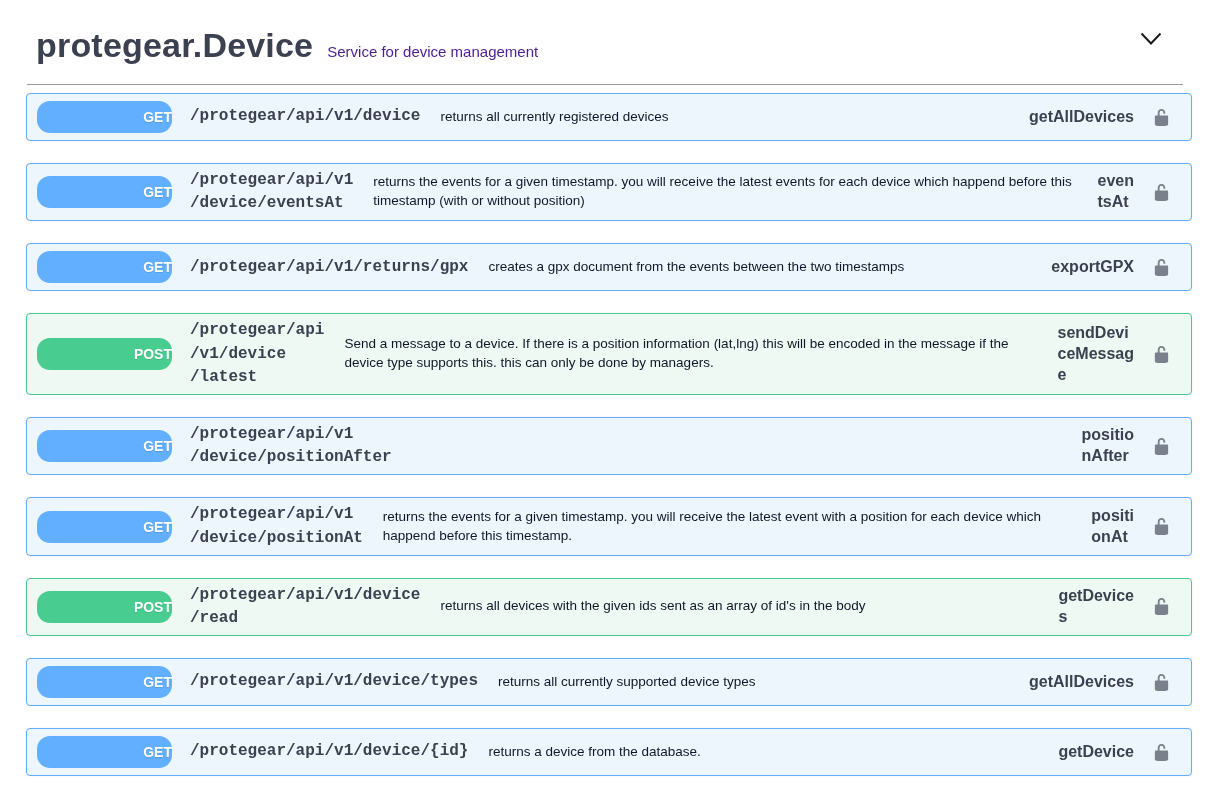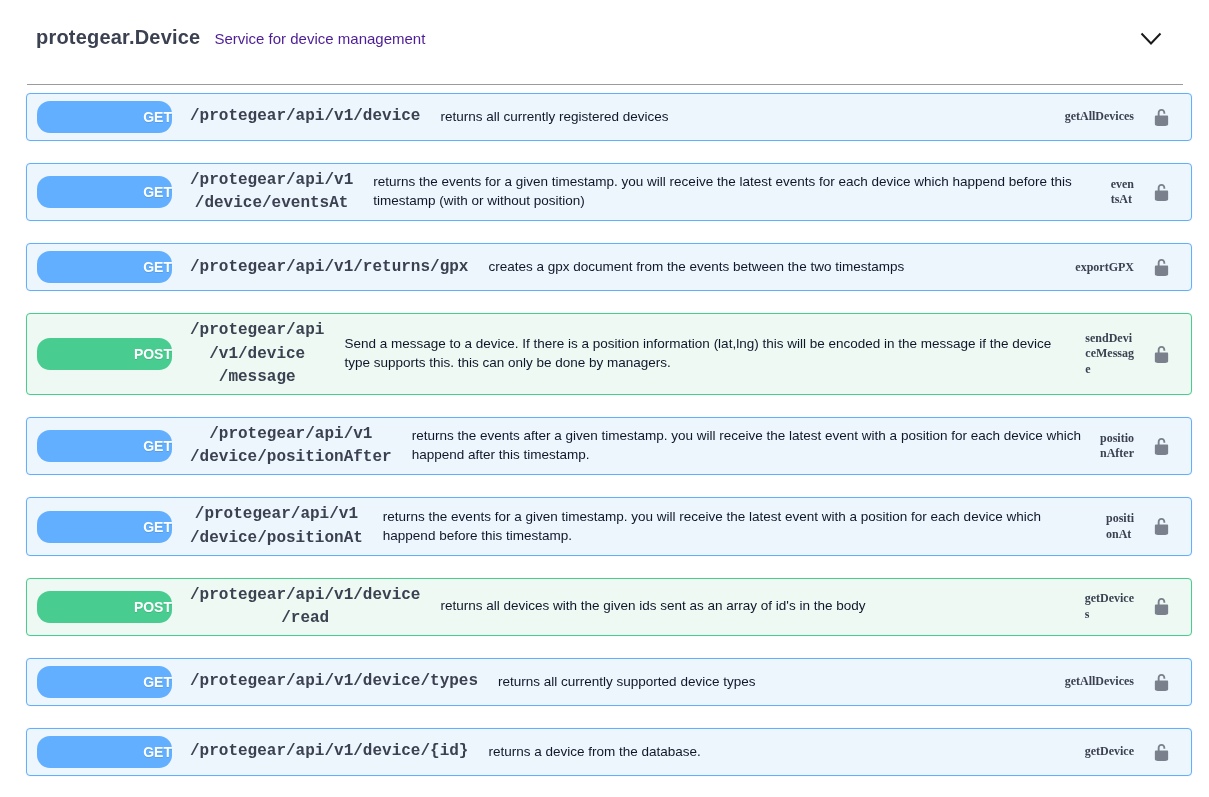--- a/index.html
+++ b/index.html
@@ -3,21 +3,21 @@
 <meta charset="utf-8">
 <style>
   * { margin:0; padding:0; box-sizing:border-box; }
   html,body { width:1209px; height:797px; overflow:hidden; background:#ffffff;
               font-family:"Liberation Sans", sans-serif; color:#3b4151; }
 
   .page { position:relative; width:1209px; height:797px; }
 
   
   .svc-header { position:relative; height:84px; padding:26px 0 0 36px; }
-  .svc-title { font-size:20px; font-weight:700; color:#3b4151; letter-spacing:0.2px; }
+  .svc-title { font-size:34px; font-weight:700; color:#3b4151; letter-spacing:0.2px; }
   .svc-sub   { font-size:15px; font-weight:400; color:#4c1d95; margin-left:14px; }
   .collapse-btn { position:absolute; top:30px; right:45px; background:none; border:none;
                   cursor:pointer; padding:2px; }
   .rule { margin-left:27px; width:1156px; border-bottom:1px solid #9b9b9b; }
 
   
   .operations { margin:8px 17px 0 26px; }
   .opblock { display:flex; align-items:center; border:1px solid; border-radius:4px;
              margin-bottom:22px; min-height:48px; padding:5px 20px 5px 10px;
              box-shadow:0 0 2px rgba(0,0,0,.08); cursor:pointer; }
@@ -25,24 +25,24 @@
   .opblock.post { border-color:#49cc90; background:#edf9f2; }
 
   .method { width:135px; min-width:135px; height:32px; border:none; border-radius:13px;
             color:#ffffff; font-family:"Liberation Sans", sans-serif;
             font-size:14px; font-weight:700; text-align:right; cursor:pointer;
             text-shadow:0 1px 0 rgba(0,0,0,.1); }
   .opblock.get  .method { background:#61affe; }
   .opblock.post .method { background:#49cc90; }
 
   .path { font-family:"Liberation Mono", monospace; font-size:16px; font-weight:700;
-          line-height:1.45; color:#3b4151; margin-left:18px; white-space:pre-line;text-align:center; }
+          line-height:1.45; color:#3b4151; margin-left:18px; white-space:pre-line; }
   .desc { flex:1; font-size:13.5px; line-height:1.4; color:#0f172a;
           margin-left:20px; padding-right:14px; }
-  .opid { font-family:Liberation Serif, serif; font-size:12px; font-weight:700;
+  .opid { font-family:Liberation Sans, sans-serif; font-size:16px; font-weight:700;
           line-height:1.3; color:#3b4151; white-space:pre-line; margin-left:auto;
           text-align:left; }
   .lock-btn { background:none; border:none; padding:0; margin-left:18px; cursor:pointer;
               display:flex; align-items:center; }
   .lock-btn svg { transform:scaleX(-1); }
 </style>
 </head>
 <body>
 
 <div class="page">
@@ -99,38 +99,37 @@
         <svg width="19" height="19" viewBox="0 0 20 20" style="transform:scaleX(-1);">
           <path fill="#7b818c" d="M15.8 8H14V5.6C14 2.703 12.665 1 10 1 7.334 1 6 2.703 6 5.6V6h2v-.801C8 3.754 8.797 3 10 3c1.203 0 2 .754 2 2.199V8H4c-.553 0-1 .646-1 1.199V17c0 .549.428 1.139.951 1.307l1.197.387C5.672 18.861 6.55 19 7.1 19h5.8c.549 0 1.428-.139 1.951-.307l1.196-.387c.524-.167.953-.757.953-1.306V9.199C17 8.646 16.352 8 15.8 8z"></path>
         </svg>
       </span>
     </button>
   </div>
       <div class="opblock post" style="border-color: rgb(73, 204, 144); background: rgb(237, 249, 242);">
     <button class="method" style="background: rgb(73, 204, 144);">POST</button>
     <span class="path">/protegear/api
 /v1/device
-/message</span>
+/latest</span>
     <span class="desc">Send a message to a device. If there is a position information (lat,lng) this will be encoded in the message if the device type supports this. this can only be done by managers.</span>
     <span class="opid">sendDevi
 ceMessag
 e</span>
     <button class="lock-btn">
       <span style="display:flex;">
         <svg width="19" height="19" viewBox="0 0 20 20" style="transform:scaleX(-1);">
           <path fill="#7b818c" d="M15.8 8H14V5.6C14 2.703 12.665 1 10 1 7.334 1 6 2.703 6 5.6V6h2v-.801C8 3.754 8.797 3 10 3c1.203 0 2 .754 2 2.199V8H4c-.553 0-1 .646-1 1.199V17c0 .549.428 1.139.951 1.307l1.197.387C5.672 18.861 6.55 19 7.1 19h5.8c.549 0 1.428-.139 1.951-.307l1.196-.387c.524-.167.953-.757.953-1.306V9.199C17 8.646 16.352 8 15.8 8z"></path>
         </svg>
       </span>
     </button>
   </div>
       <div class="opblock get" style="border-color: rgb(97, 175, 254); background: rgb(238, 246, 253);">
     <button class="method" style="background: rgb(97, 175, 254);">GET</button>
     <span class="path">/protegear/api/v1
 /device/positionAfter</span>
-    <span class="desc">returns the events after a given timestamp. you will receive the latest event with a position for each device which happend after this timestamp.</span>
     <span class="opid">positio
 nAfter</span>
     <button class="lock-btn">
       <span style="display:flex;">
         <svg width="19" height="19" viewBox="0 0 20 20" style="transform:scaleX(-1);">
           <path fill="#7b818c" d="M15.8 8H14V5.6C14 2.703 12.665 1 10 1 7.334 1 6 2.703 6 5.6V6h2v-.801C8 3.754 8.797 3 10 3c1.203 0 2 .754 2 2.199V8H4c-.553 0-1 .646-1 1.199V17c0 .549.428 1.139.951 1.307l1.197.387C5.672 18.861 6.55 19 7.1 19h5.8c.549 0 1.428-.139 1.951-.307l1.196-.387c.524-.167.953-.757.953-1.306V9.199C17 8.646 16.352 8 15.8 8z"></path>
         </svg>
       </span>
     </button>
   </div>

